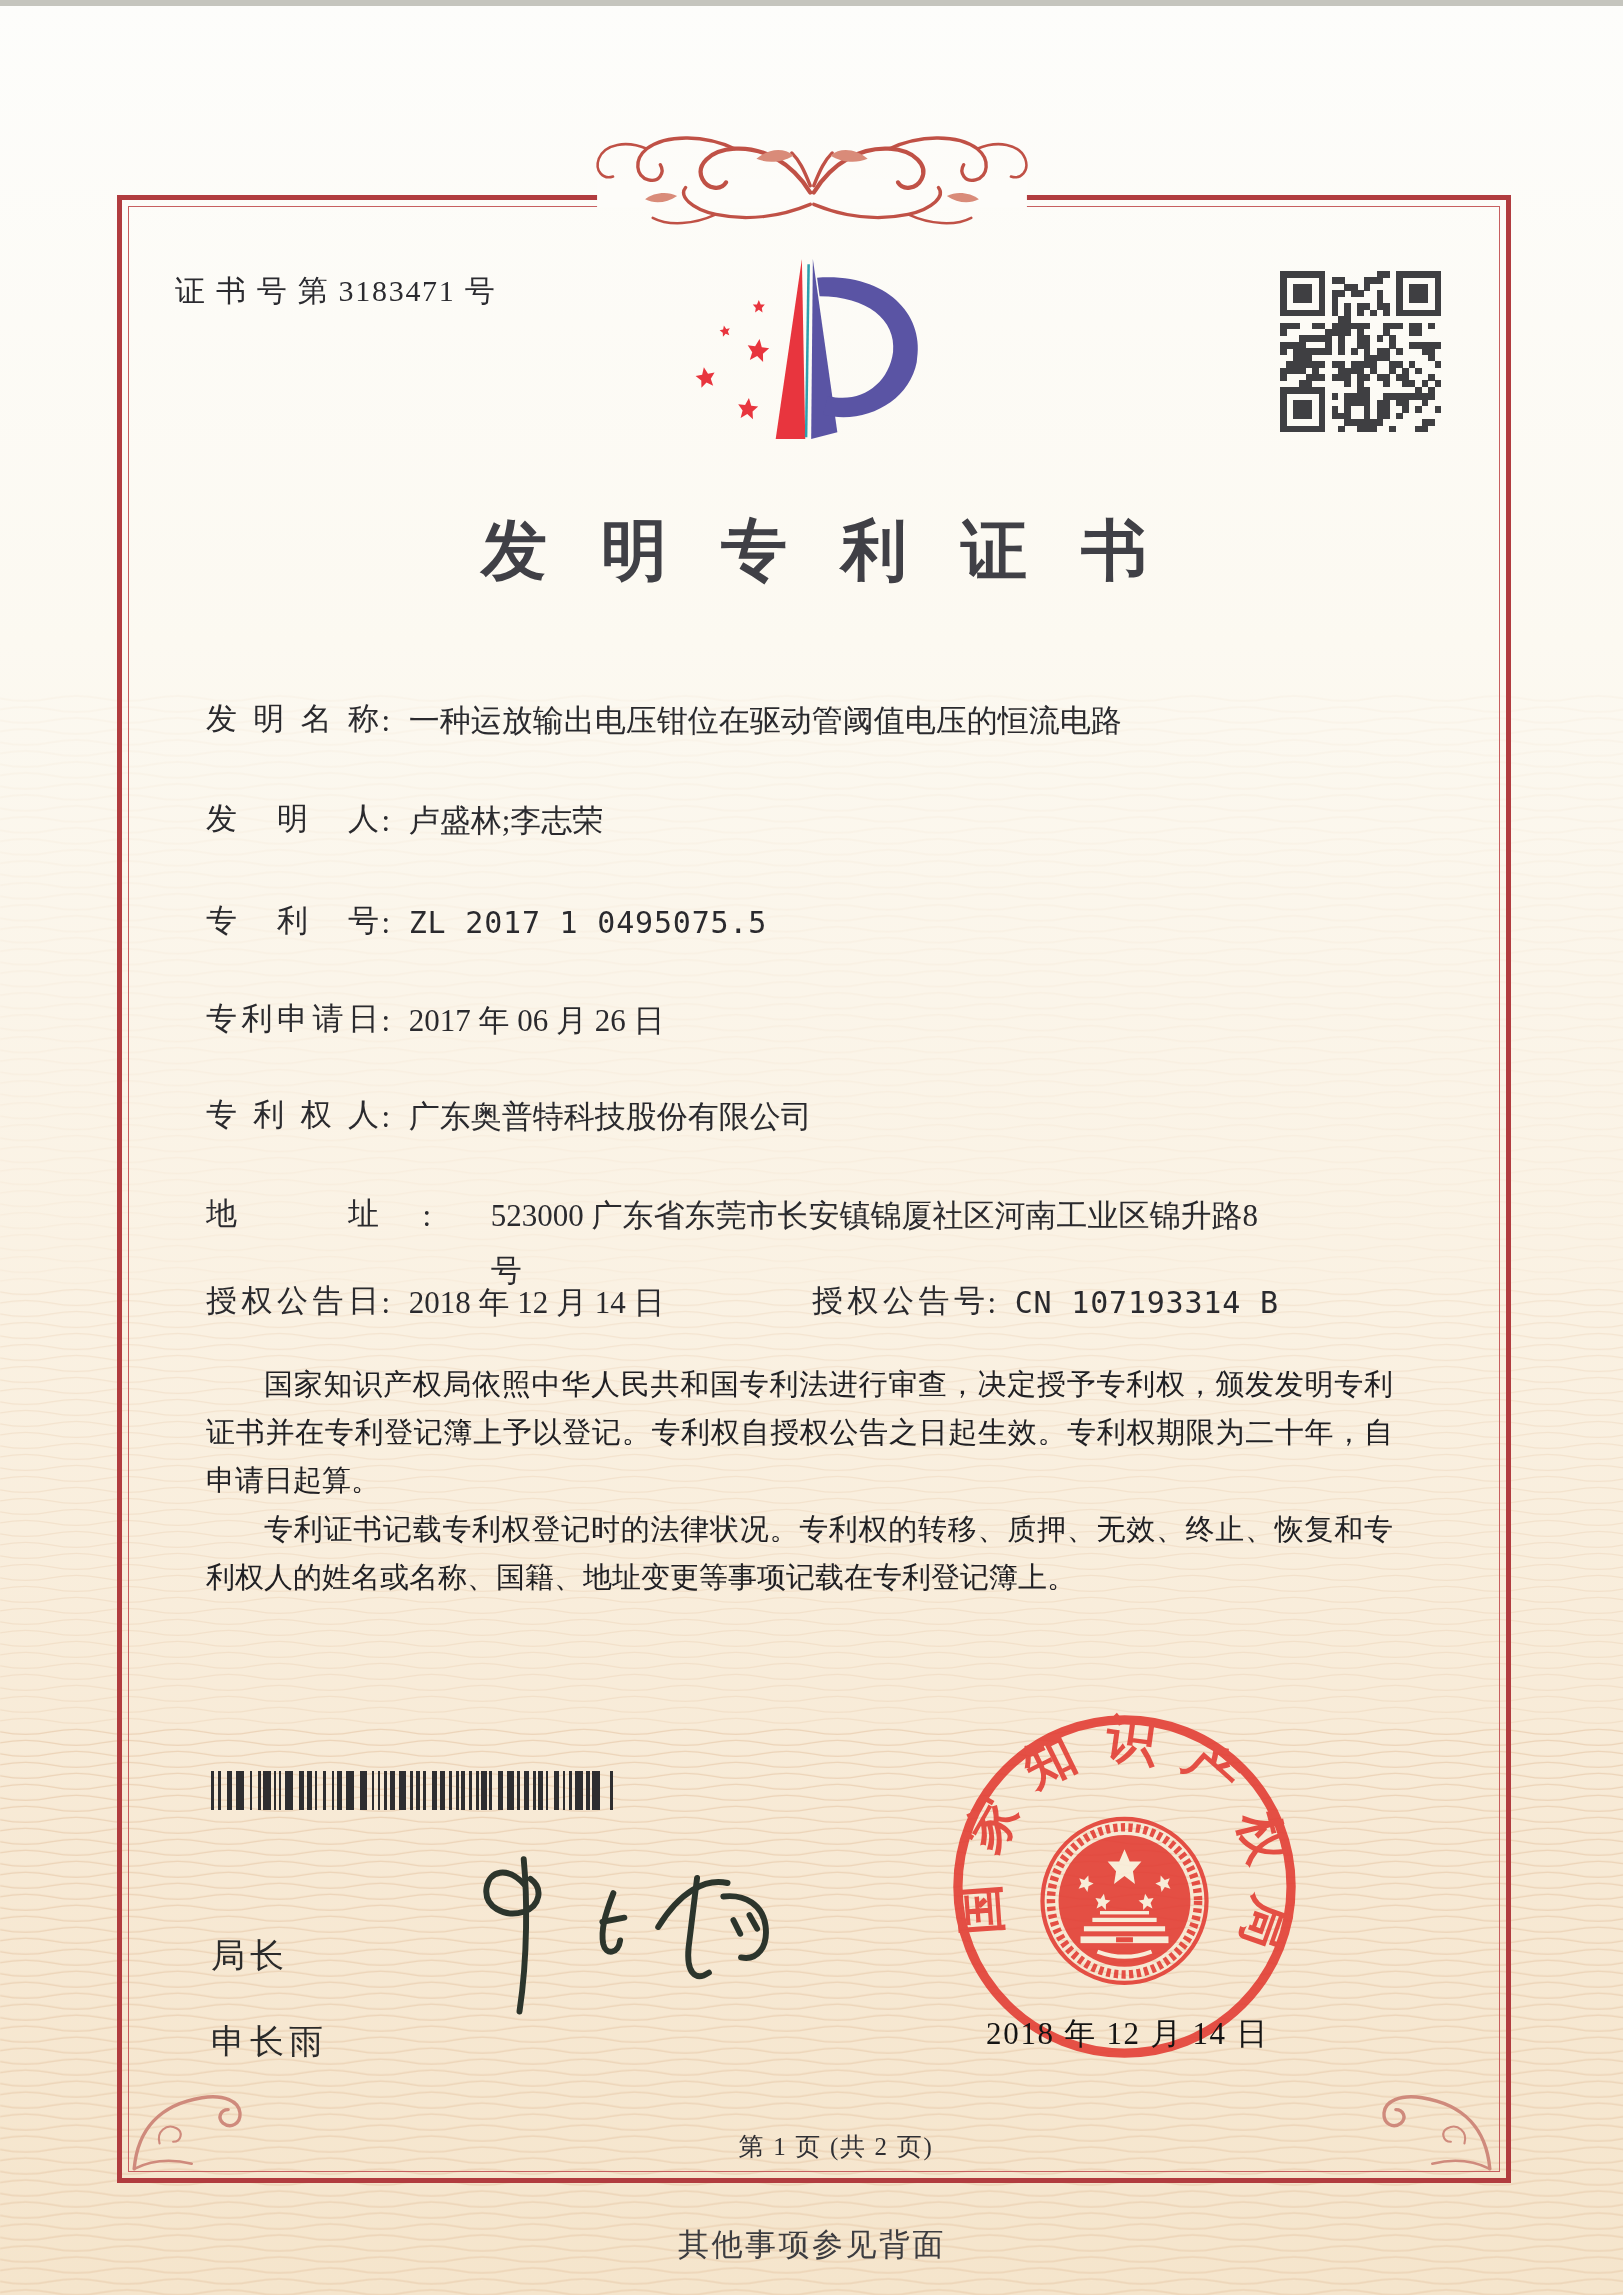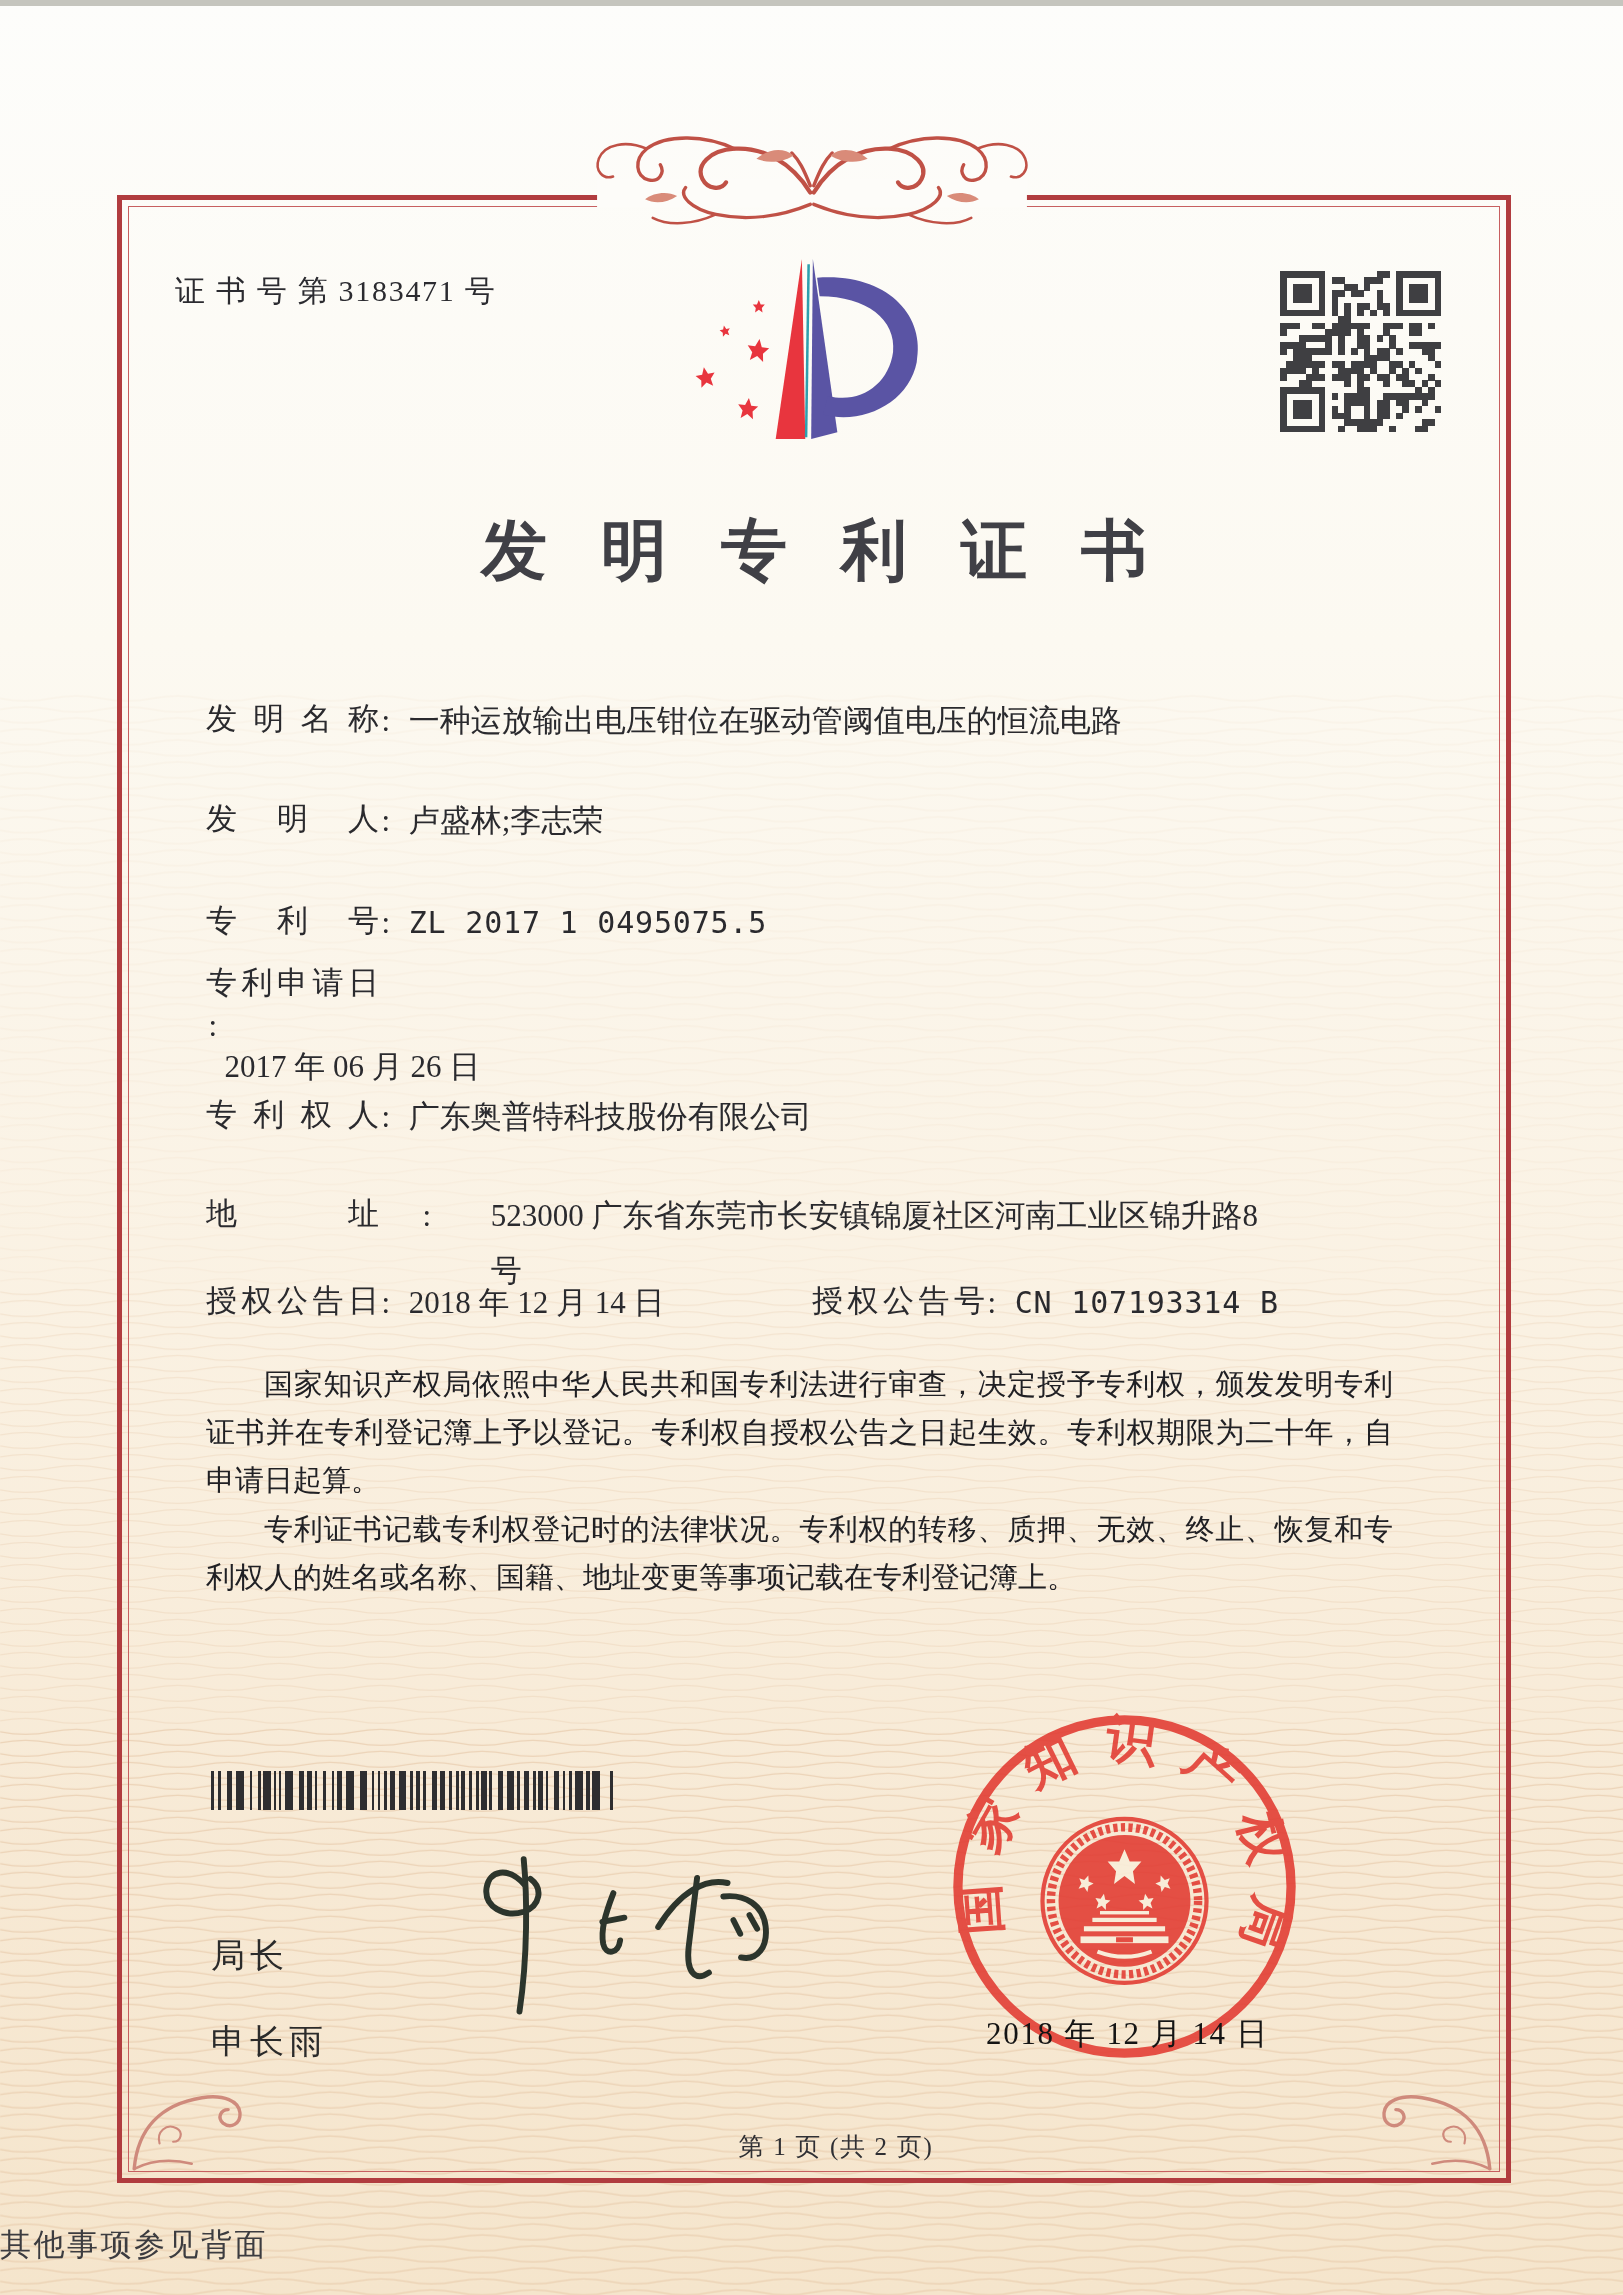--- a/index.html
+++ b/index.html
@@ -21,21 +21,21 @@
   .colon{margin-left:2.5px;}
   .val{margin-left:18.6px;white-space:nowrap;}
   .mono{font-family:"DejaVu Sans Mono","Liberation Mono",monospace;font-size:30px;letter-spacing:0.8px;}
   #row-address{line-height:55px;gap:41px;}
   #row-address .val{white-space:normal;width:795px;word-break:break-all;}
   .para{position:absolute;left:206px;width:1187px;font-size:29px;line-height:48px;
         text-align:justify;text-indent:58px;color:#202024;}
   #signer-title,#signer-name{position:absolute;left:211px;font-size:34px;letter-spacing:5px;color:#2b2b2b;}
   #seal-date{position:absolute;left:986px;top:2013px;font-size:31px;letter-spacing:1.7px;color:#141414;z-index:5;}
   #page-number{position:absolute;left:117px;top:2130px;width:1394px;text-align:center;font-size:25px;letter-spacing:1.7px;color:#2f2f33;padding-left:22px;}
-  #back-note{position:absolute;left:0;top:2224px;width:1624px;font-size:31px;letter-spacing:2.5px;color:#3c3c40;}
+  #back-note{position:absolute;left:0;top:2224px;width:1624px;text-align:center;font-size:31px;letter-spacing:2.5px;color:#3c3c40;}
 </style>
 </head>
 <body>
 
 <div id="page">
 
   <svg class="abs" style="left:0;top:0;" width="1624" height="2295" viewBox="0 0 1920 2714">
     <defs>
       <pattern id="wv" width="120" height="26" patternUnits="userSpaceOnUse">
         <path d="M0 7 Q30 1 60 7 T120 7" fill="none" stroke="#dcb48e" stroke-width="1.5"></path>
@@ -419,21 +419,21 @@
   <div class="row" style="top:800px;">
     <span class="lbl">发明人</span>
       <span class="colon">:</span>
     <span class="val">卢盛林;李志荣</span>
   </div>
   <div class="row" style="top:902px;">
     <span class="lbl">专利号</span>
       <span class="colon">:</span>
     <span class="val mono">ZL 2017 1 0495075.5</span>
   </div>
-  <div class="row" style="top:964px;flex-direction:column;">
+  <div class="row" style="top:1000px;">
     <span class="lbl">专利申请日</span>
       <span class="colon">:</span>
     <span class="val">2017 年 06 月 26 日</span>
   </div>
   <div class="row" style="top:1096px;">
     <span class="lbl">专利权人</span>
       <span class="colon">:</span>
     <span class="val">广东奥普特科技股份有限公司</span>
   </div>
   <div class="row" id="row-address" style="top:1188px;">

